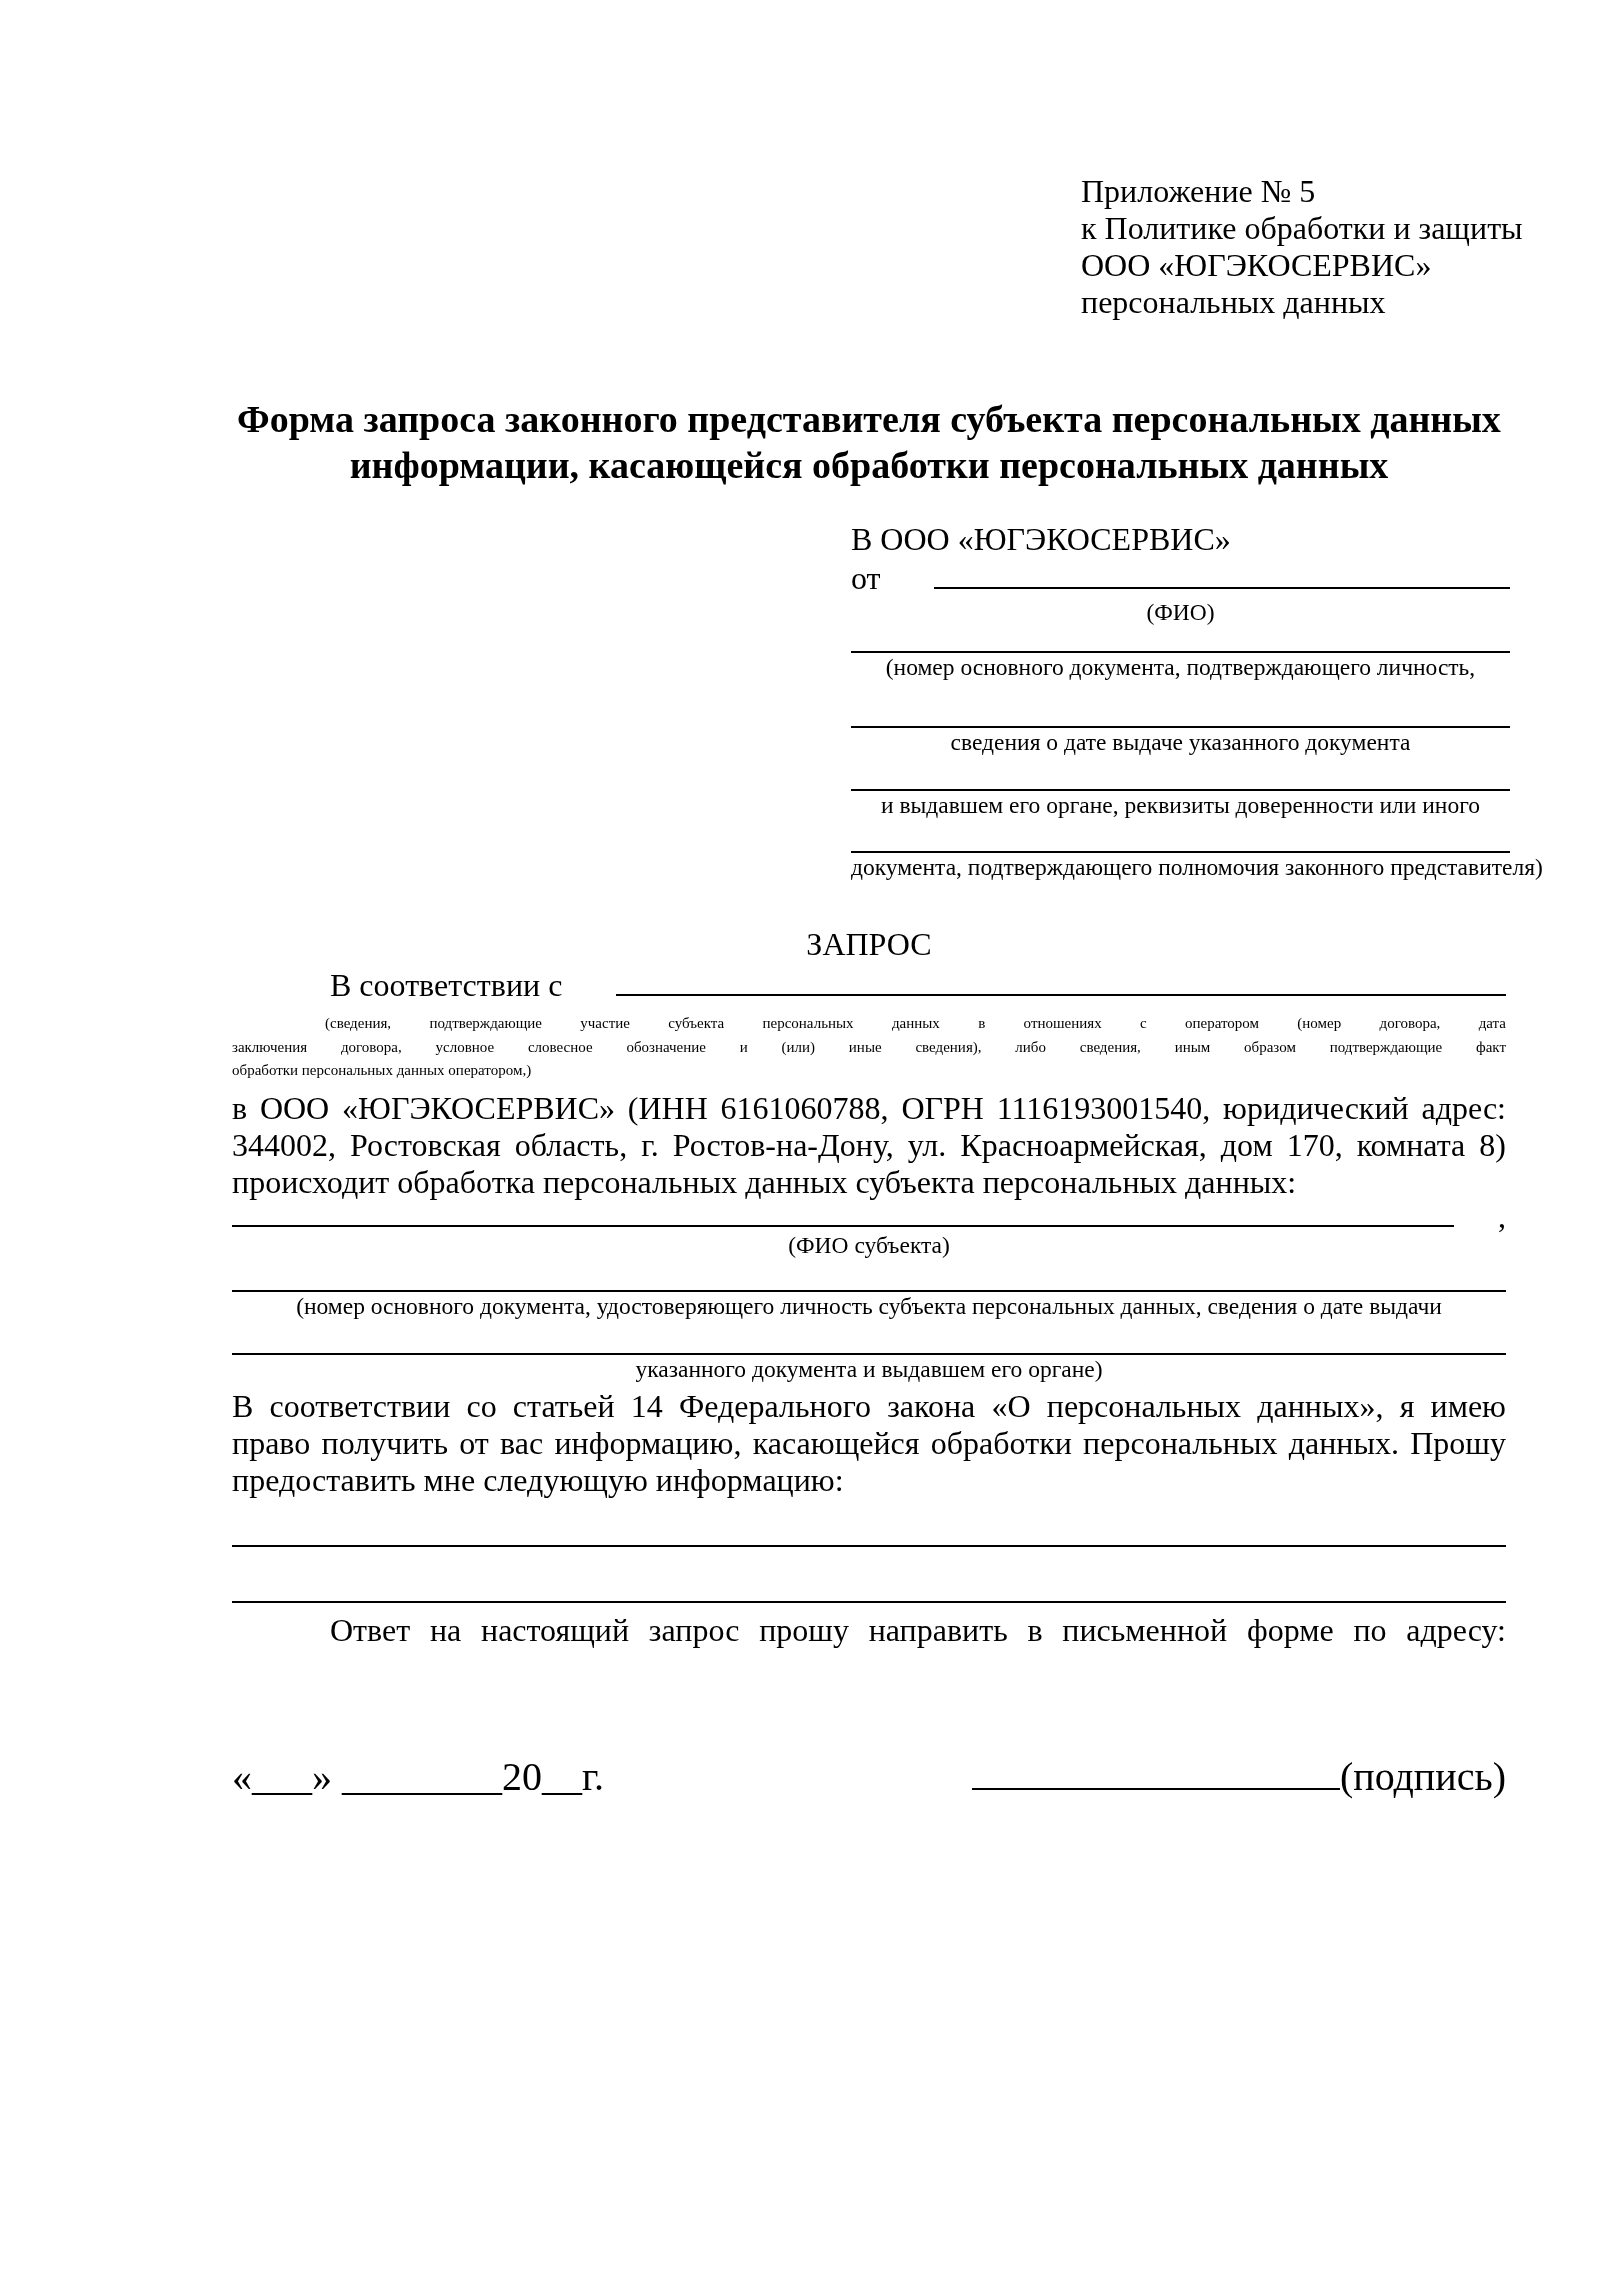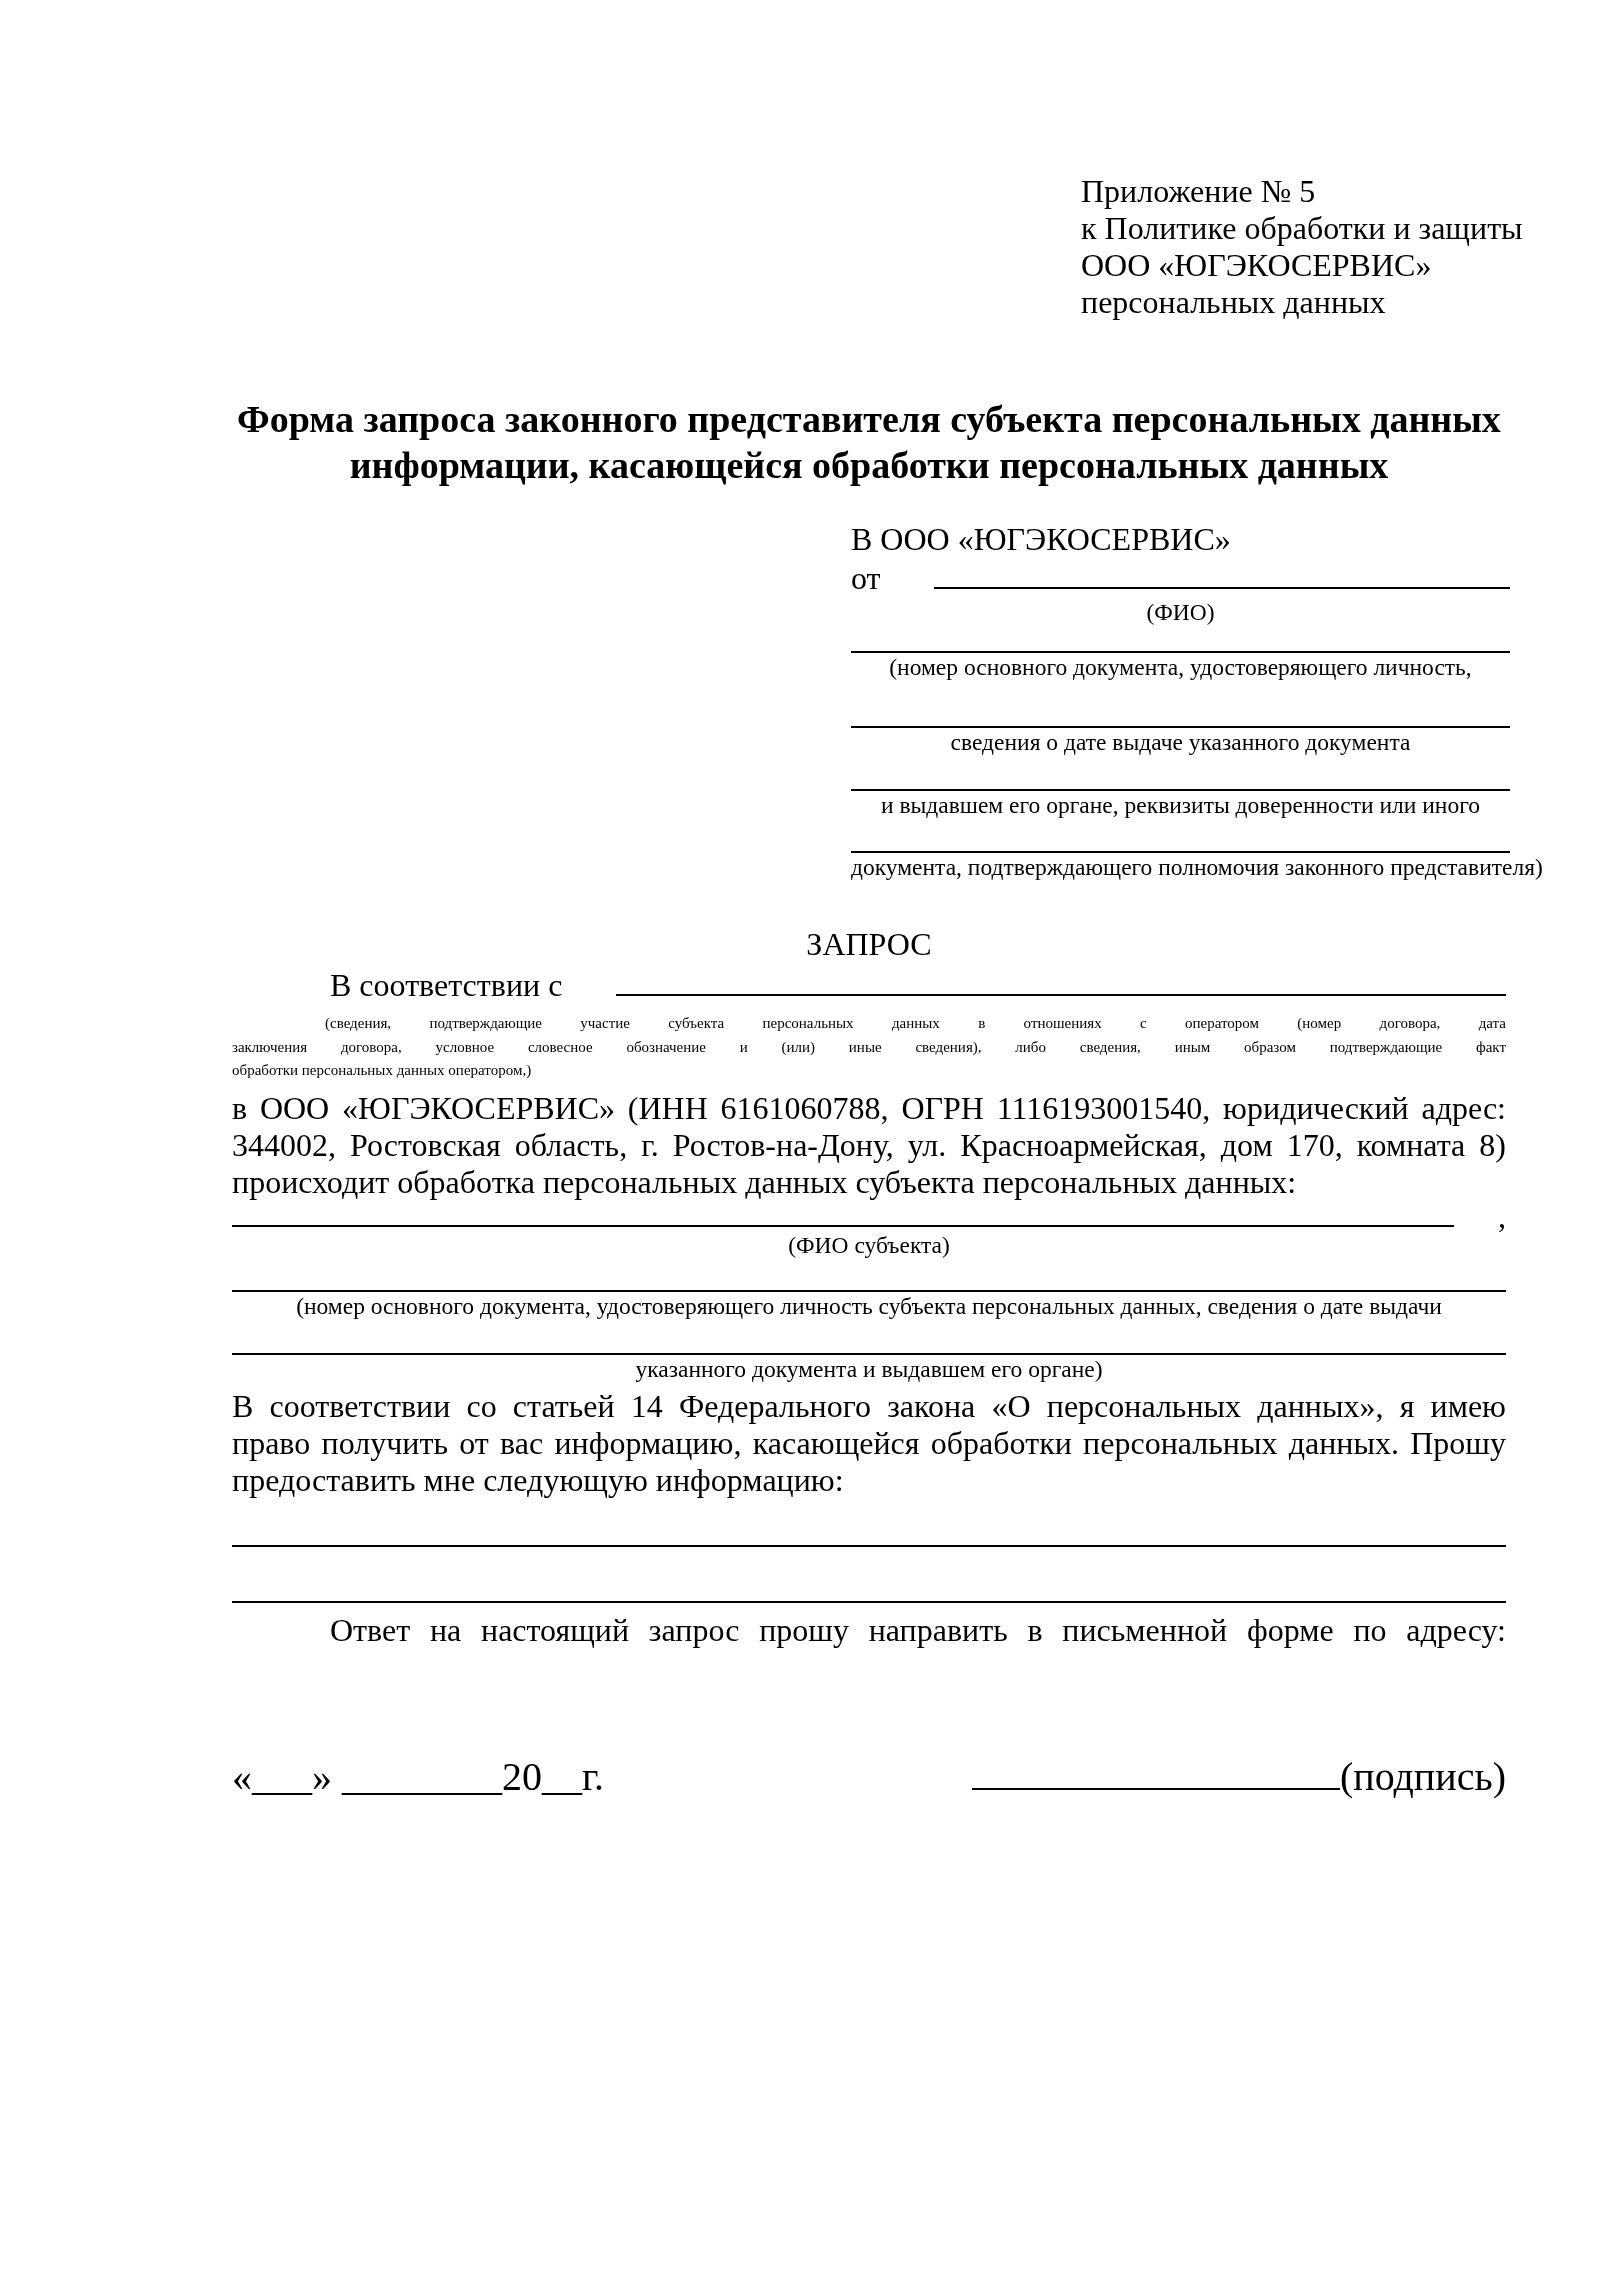--- a/index.html
+++ b/index.html
@@ -82,21 +82,21 @@
   </div>
 
   <div class="abs addressee">
     <div class="addr-to">В ООО «ЮГЭКОСЕРВИС»</div>
     <div class="row-fill">
       <span class="label">от</span>
       <span class="blank"></span>
     </div>
     <div class="cap">(ФИО)</div>
     <div class="fill f1"></div>
-    <div class="cap">(номер основного документа, удостоверяющего личность,</div>
+    <div class="cap">(номер основного документа, подтверждающего личность,</div>
     <div class="fill f2"></div>
     <div class="cap">сведения о дате выдаче указанного документа</div>
     <div class="fill f3"></div>
     <div class="cap">и выдавшем его органе, реквизиты доверенности или иного</div>
     <div class="fill f4"></div>
     <div class="cap">документа, подтверждающего полномочия законного представителя)</div>
   </div>
 
   <div class="abs zapros">ЗАПРОС</div>
 

